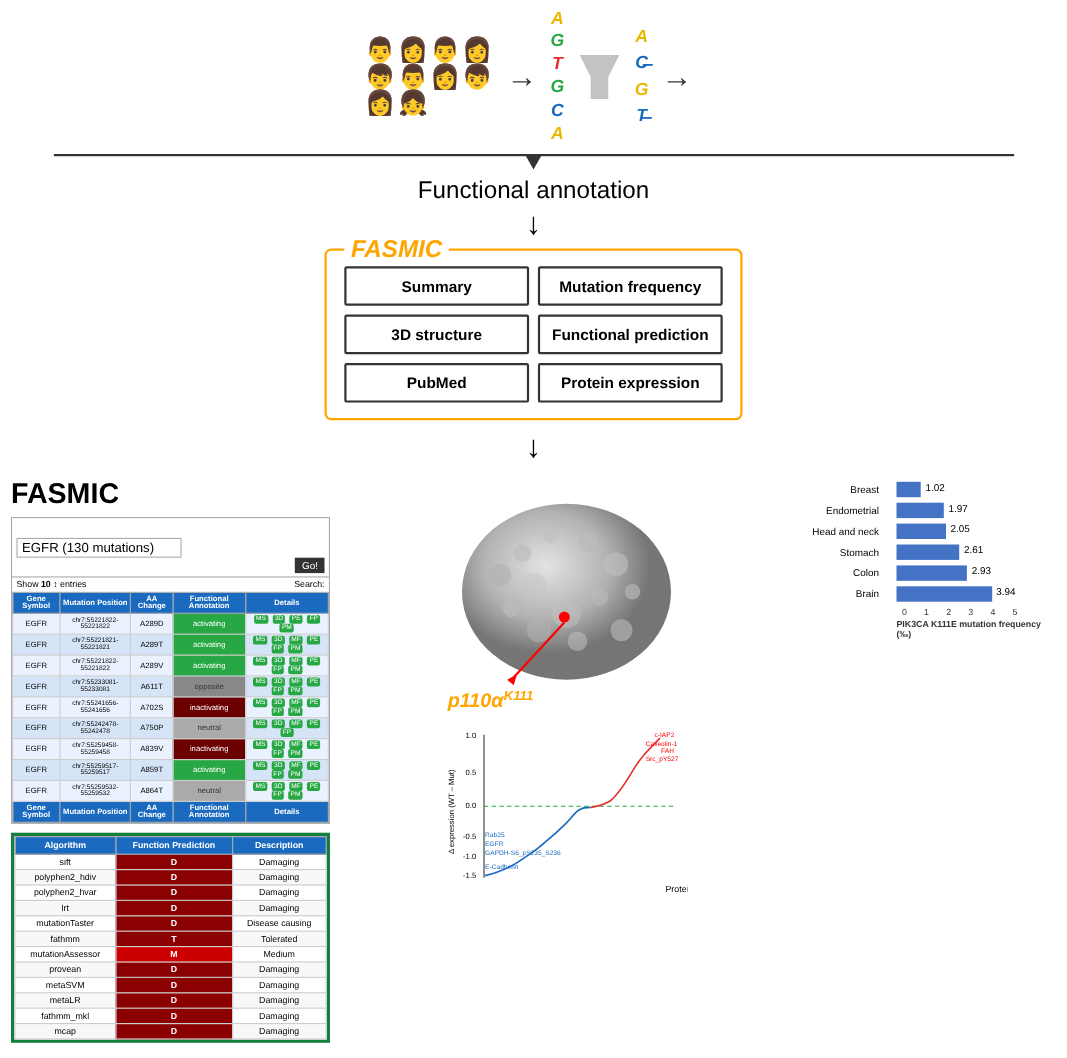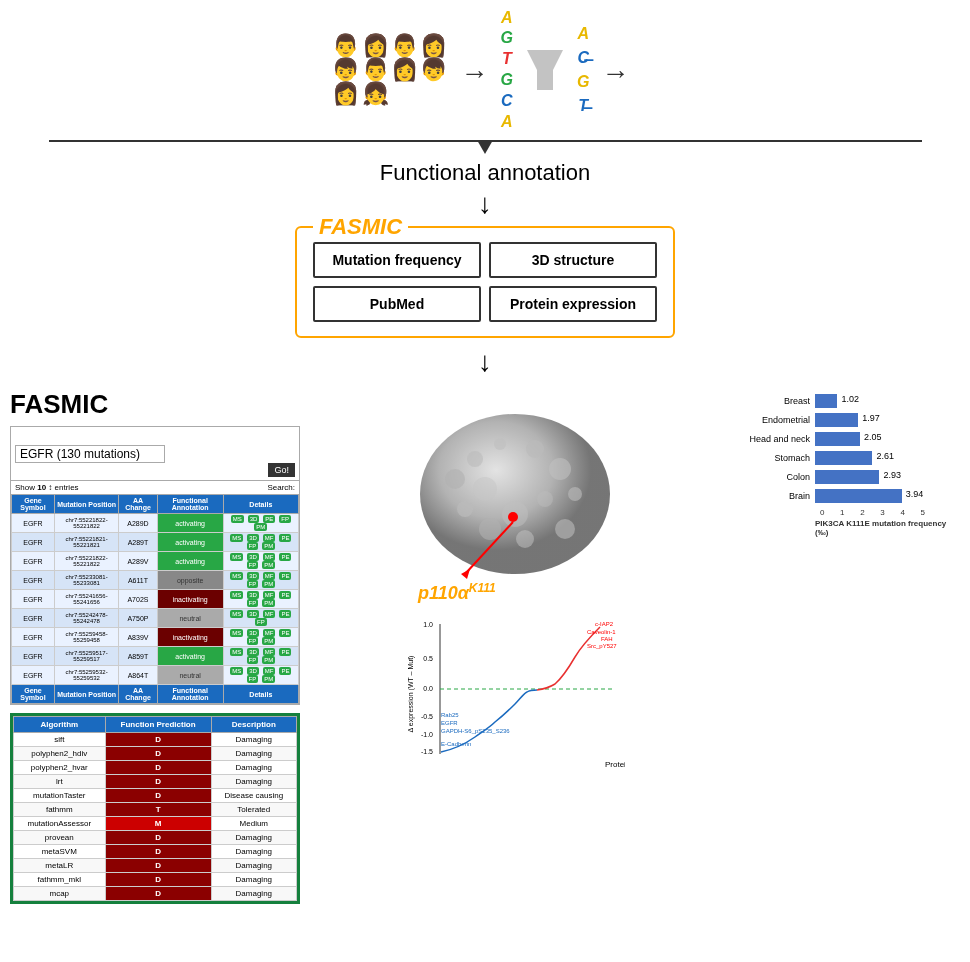--- a/index.html
+++ b/index.html
@@ -324,21 +324,21 @@
     }
     .bar-row {
       display: flex;
       align-items: center;
       margin-bottom: 5px;
       font-size: 9px;
     }
     .bar-label {
       width: 80px;
       text-align: right;
-      padding-right: 5px;
+      padding-right: 16px;
       font-size: 9px;
       flex-shrink: 0;
     }
     .bar-track {
       flex: 1;
       position: relative;
       height: 14px;
       background: transparent;
     }
     .bar-fill {
@@ -415,22 +415,24 @@
 </div>
 
 <div class="func-annotation-section">
   <div class="horizontal-line"></div>
   <div style="margin-top:18px;font-size:22px;">Functional annotation</div>
   <div style="font-size:28px;margin:2px 0;">↓</div>
 
   <div class="fasmic-container">
     <span class="fasmic-title">FASMIC</span>
     <div class="fasmic-grid">
+      <div class="fasmic-item">Summary</div>
       <div class="fasmic-item">Mutation frequency</div>
       <div class="fasmic-item">3D structure</div>
+      <div class="fasmic-item">Functional prediction</div>
       <div class="fasmic-item">PubMed</div>
       <div class="fasmic-item">Protein expression</div>
     </div>
   </div>
 
   <div style="font-size:28px;margin:4px 0 2px;">↓</div>
 </div>
 
 <div class="main-content">
 
@@ -702,21 +704,21 @@
         <circle cx="60" cy="110" r="8" fill="#bbb" opacity="0.7"></circle>
         <circle cx="110" cy="115" r="13" fill="#c0c0c0" opacity="0.5"></circle>
 
         <circle cx="108" cy="118" r="5" fill="red"></circle>
 
         <line x1="108" y1="123" x2="60" y2="175" stroke="red" stroke-width="2"></line>
 
         <polygon points="56,175 65,170 62,180" fill="red"></polygon>
       </svg>
       
-      <div style="position:absolute;bottom:5px;left:13px;font-size:18px;font-style:italic;color:orange;font-weight:bold;">p110α<sup style="font-size:12px">K111</sup></div>
+      <div style="position:absolute;bottom:5px;left:2px;font-size:18px;font-style:italic;color:orange;font-weight:bold;">p110α<sup style="font-size:12px">K111</sup></div>
     </div>
 
     <div style="position:relative;width:220px;height:170px;margin-top:10px;">
       <svg width="220" height="155">
 
         <line x1="35" y1="5" x2="35" y2="135" stroke="#333" stroke-width="1"></line>
 
         <line x1="35" y1="70" x2="210" y2="70" stroke="#28a745" stroke-width="1" stroke-dasharray="4,3"></line>
 
         <text x="28" y="8" font-size="7" text-anchor="end">1.0</text>

